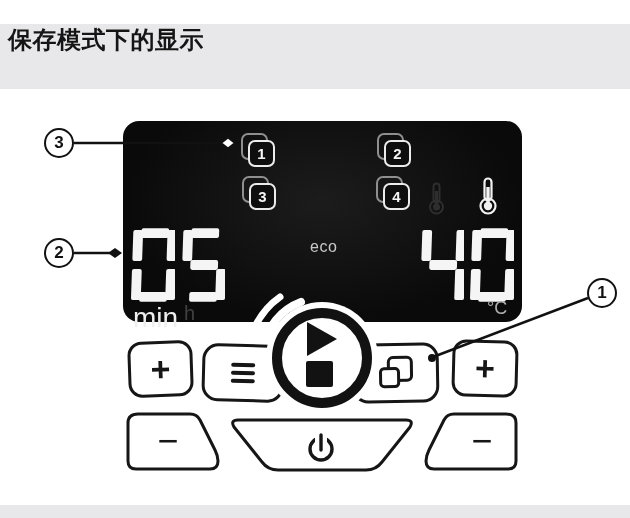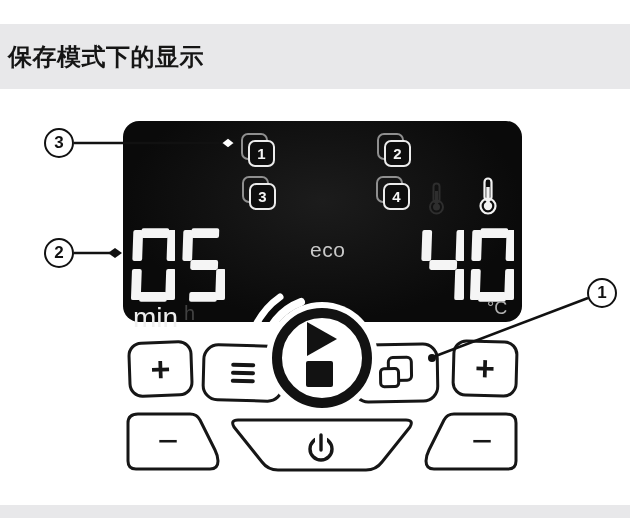--- a/index.html
+++ b/index.html
@@ -1,35 +1,35 @@
 <!DOCTYPE html>
 <html><head>
 <meta charset="utf-8">
 <style>
   html,body{margin:0;padding:0;background:#fff;}
   .stage{position:relative;width:630px;height:518px;background:#fff;overflow:hidden;
          font-family:"Liberation Sans", sans-serif;}
   
   .title-band{position:absolute;left:0;top:24px;width:630px;height:65px;background:#e8e8ea;
-              display:flex;align-items:center;}
+              display:flex;align-items:flex-start;}
   .title-band h1{margin:0 0 0 8px;font-size:24px;font-weight:bold;color:#151515;letter-spacing:.5px;}
   .bottom-band{position:absolute;left:0;top:505px;width:630px;height:13px;background:#e8e8ea;}
 
   
   .panel{position:absolute;left:123px;top:121px;width:399px;height:201px;border-radius:16px;
          background:radial-gradient(ellipse at 50% 40%, #1c1c1c 0%, #0a0a0a 70%);z-index:1;}
   .slot{position:absolute;width:27px;height:27px;}
   .slot .back{position:absolute;left:-7px;top:-7px;width:27px;height:27px;border:2px solid #8f8f8f;
               border-radius:7px;box-sizing:border-box;}
   .slot .front{position:absolute;left:0;top:0;width:27px;height:27px;border:2.5px solid #ececec;
                border-radius:7px;box-sizing:border-box;background:#0e0e0e;display:flex;
                align-items:center;justify-content:center;font-size:15px;font-weight:bold;color:#f5f5f5;}
   .slot1{left:125px;top:19px;} .slot2{left:261px;top:19px;}
   .slot3{left:126px;top:62px;} .slot4{left:260px;top:62px;}
-  .eco{position:absolute;left:187px;top:117px;font-size:21px;color:#c9c9c9;letter-spacing:.5px;}
+  .eco{position:absolute;left:187px;top:117px;font-size:16px;color:#c9c9c9;letter-spacing:.5px;}
   .sevenseg{position:absolute;display:flex;gap:6px;}
   .seg-time{left:8px;top:107px;} .seg-temp{left:297px;top:107px;}
   .unit-min{position:absolute;left:10px;top:181px;font-size:28px;color:#efefef;}
   .unit-h{position:absolute;left:61px;top:181px;font-size:20px;color:#414141;}
   .unit-c{position:absolute;left:364px;top:177px;font-size:18px;color:#b0b0b0;}
   .therm-dim{position:absolute;left:305px;top:61px;}
   .therm-on{position:absolute;left:355px;top:56px;}
   .arcs{position:absolute;left:245px;top:290px;z-index:2;}
 
   

